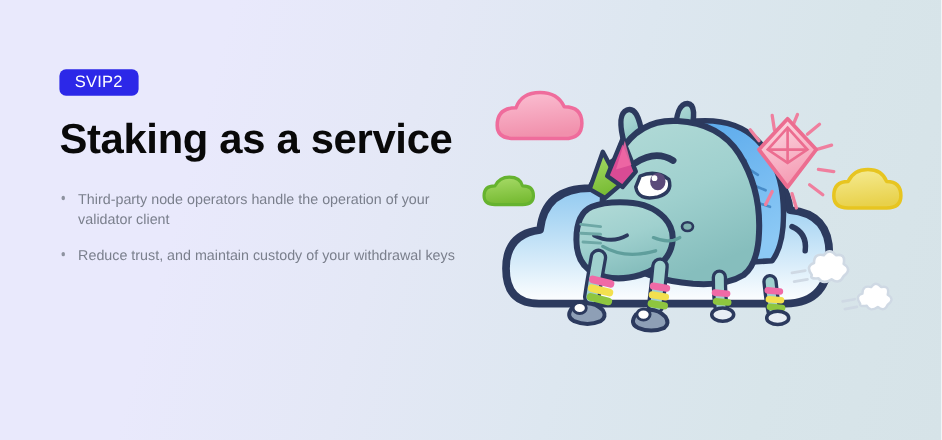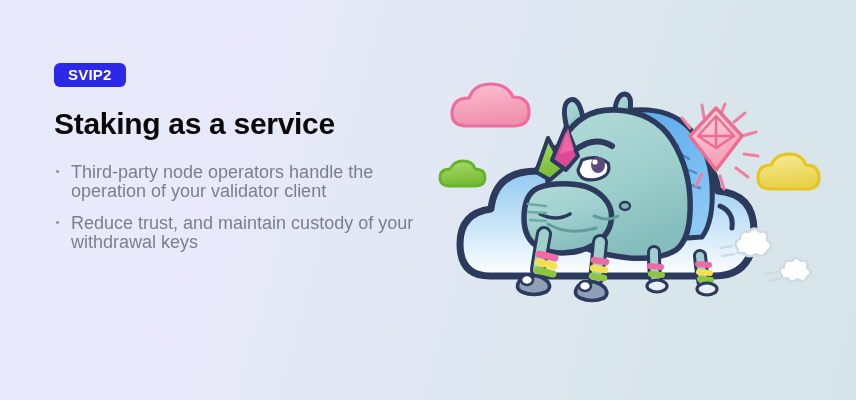--- a/index.html
+++ b/index.html
@@ -33,47 +33,47 @@
     left: 54px;
     top: 63px;
     width: 360px;
   }
 
   #badge {
     display: inline-block;
     background: #2c28e8;
     color: #ffffff;
     font-size: 15px;
-    font-weight: bold;
+    font-weight: normal;
     letter-spacing: 0.2px;
     padding: 4px 14px 5px 14px;
     border-radius: 6px;
     line-height: 1;
     text-align: center;
   }
 
   #title {
     margin: 21px 0 0 0;
-    font-size: 30px;
+    font-size: 38px;
     font-weight: bold;
     color: #090909;
     letter-spacing: -0.3px;
     line-height: 1.05;
   }
 
   #bullets {
     margin: 23px 0 0 0;
     padding: 0;
     list-style: none;
   }
   #bullets li {
     position: relative;
     padding-left: 17px;
     margin-bottom: 12px;
-    font-size: 18px;
+    font-size: 13px;
     line-height: 19.5px;
     color: #7a7f8c;
   }
   #bullets li:last-child { margin-bottom: 16px; }
   #bullets li .dot {
     position: absolute;
     left: 2px;
     top: 7.5px;
     width: 3.4px;
     height: 3.4px;

